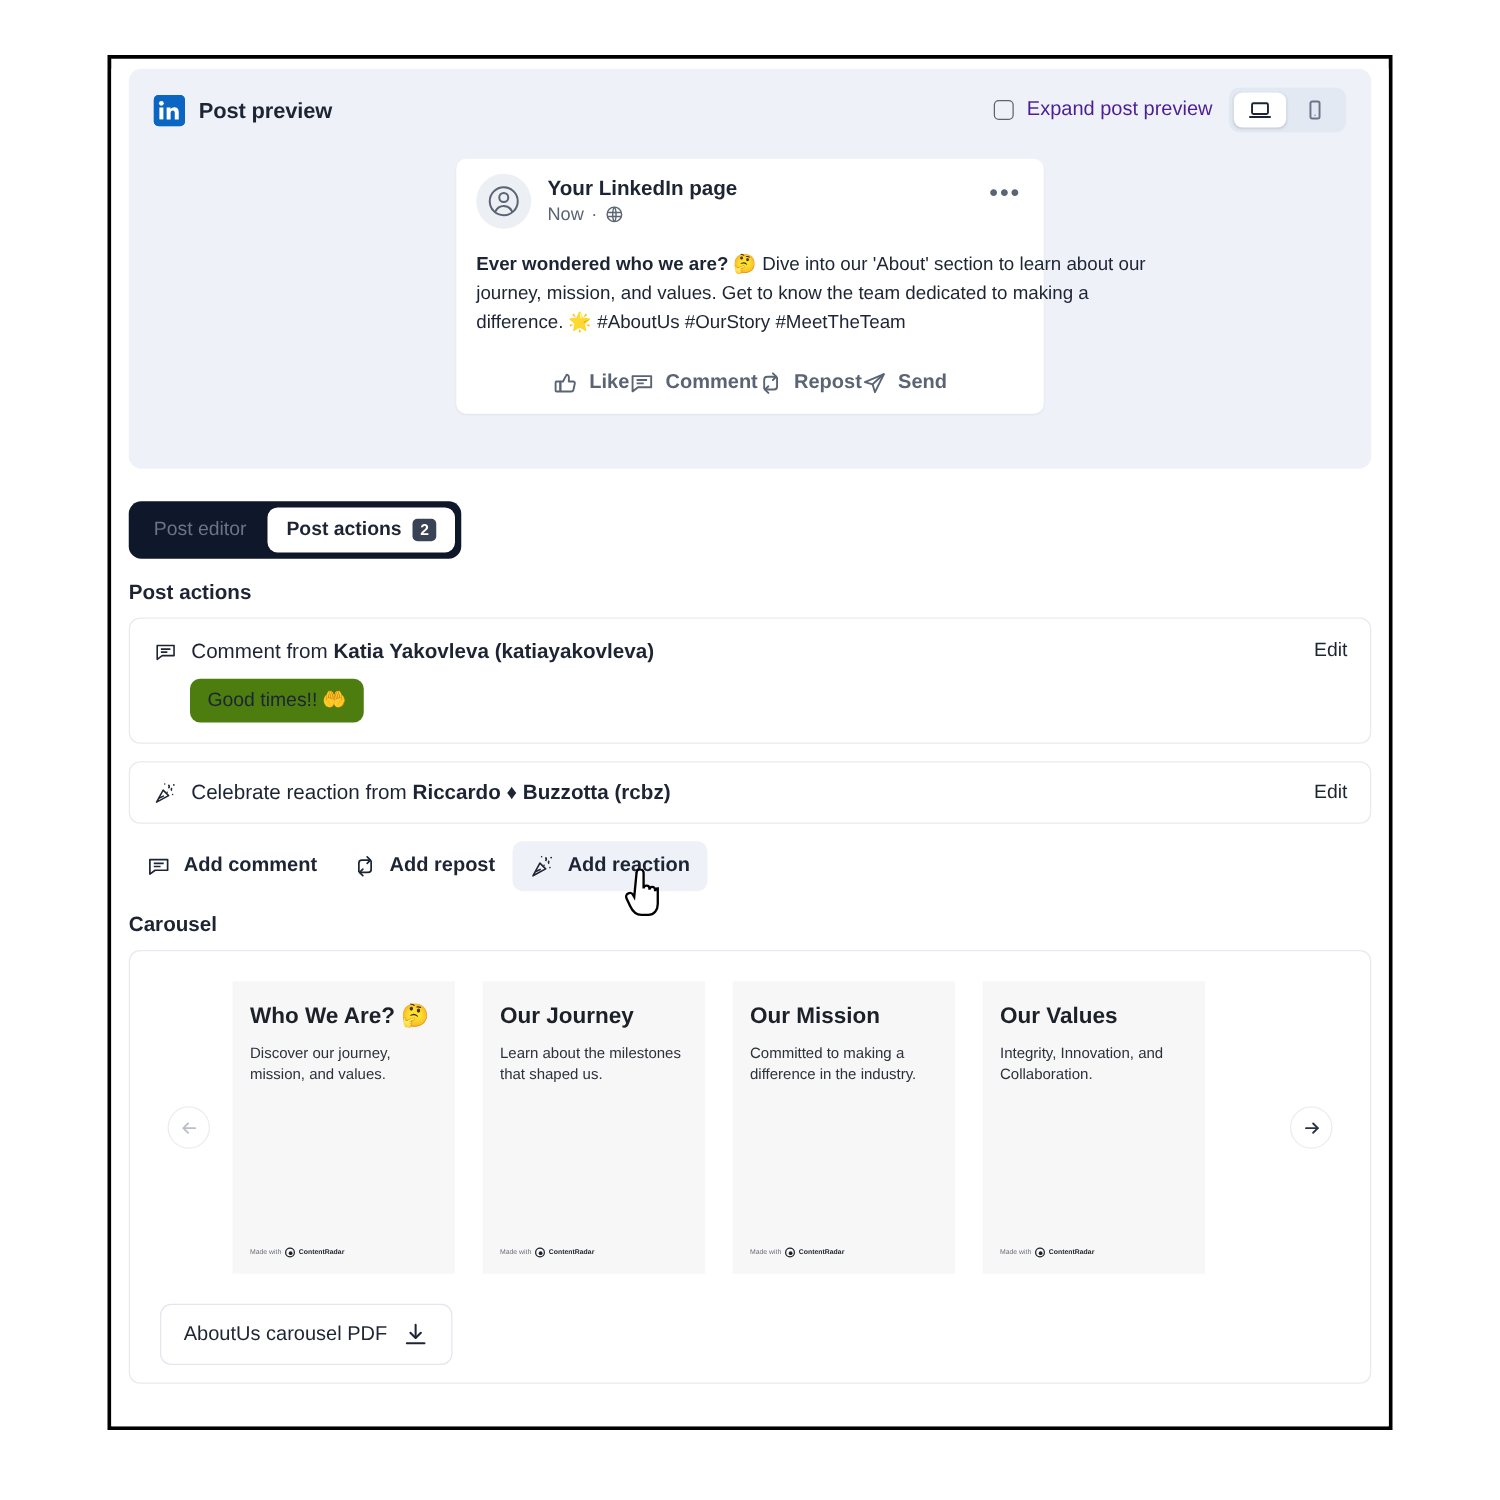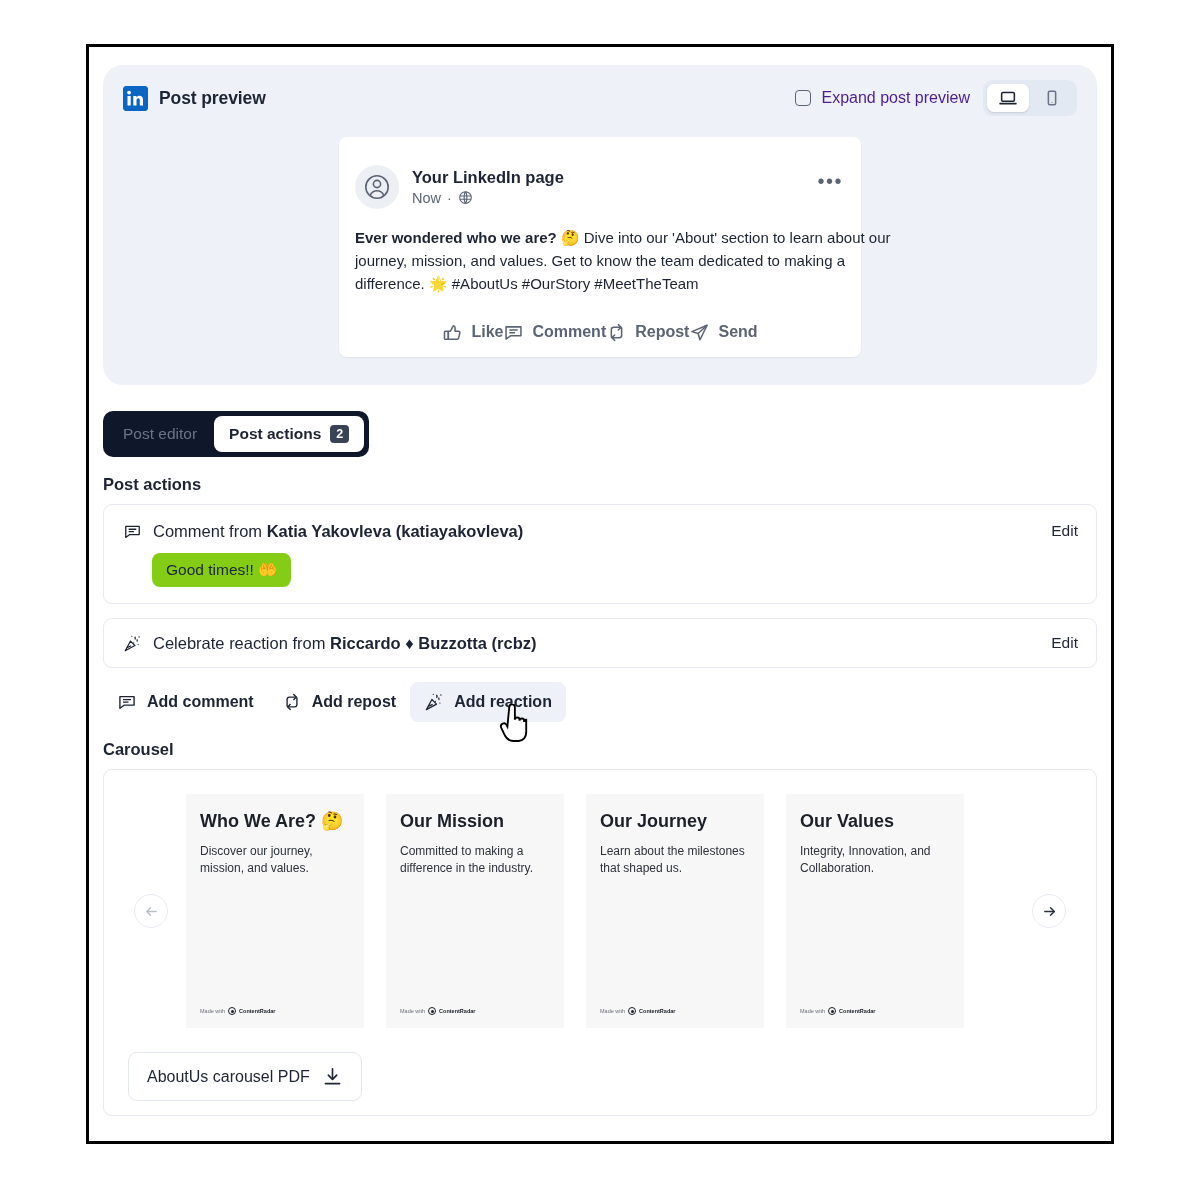--- a/index.html
+++ b/index.html
@@ -24,23 +24,23 @@
     overflow: hidden;
   }
   .app-inner {
     position: relative;
     width: 100%; height: 100%;
     background: #ffffff;
   }
 
   
   .preview-panel {
-    margin: 18px 14px 0 14px;
+    margin: 8px 14px 0 14px;
     background: #eef2f8;
-    border-radius: 20px;
+    border-radius: 10px;
     padding: 16px 18px 24px 18px;
     min-height: 320px;
   }
   .preview-head {
     display: flex; align-items: center; justify-content: space-between;
     height: 34px;
     padding: 0 2px;
   }
   .preview-head-left { display: flex; align-items: center; gap: 11px; }
   .li-logo {
@@ -74,25 +74,25 @@
   .device-btn {
     width: 42px; height: 28px;
     border-radius: 7px;
     display: flex; align-items: center; justify-content: center;
   }
   .device-btn.active { background: #ffffff; box-shadow: 0 1px 2px rgba(16,24,40,.14); }
   .device-btn svg { display:block; }
 
   
   .post-card {
-    width: 522px;
+    width: 470px;
     margin: 22px auto 0 auto;
     background: #ffffff;
     border-radius: 8px;
-    padding: 28px 16px 10px 16px;
+    padding: 12px 16px 10px 16px;
     box-shadow: 0 1px 2px rgba(16,24,40,.06);
   }
   .post-author { display: flex; align-items: flex-start; gap: 13px; position: relative; }
   .avatar {
     width: 44px; height: 44px; border-radius: 50%;
     background: #eceff4;
     display: flex; align-items: center; justify-content: center;
     flex: 0 0 auto;
   }
   .avatar svg { display:block; }
@@ -173,21 +173,21 @@
     display: flex; align-items: center; justify-content: space-between;
   }
   .action-head-left { display: flex; align-items: center; gap: 11px; }
   .action-icon { width: 20px; height: 20px; display:flex; align-items:center; justify-content:center; }
   .action-text { font-size: 16.5px; color: #1d2433; }
   .action-text b { font-weight: bold; }
   .edit-link { font-size: 15.5px; color: #1d2433; }
   .bubble {
     display: inline-block;
     margin: 12px 0 0 30px;
-    background: #84cc16;
+    background: #4d7c0f;
     border-radius: 8px;
     padding: 8px 14px;
     font-size: 15.5px; color: #1d2433;
   }
 
   
   .add-row {
     display: flex; align-items: center; 
     margin: 0 14px;
     position: relative;
@@ -481,33 +481,33 @@
           <div class="slide-body">Discover our journey, mission, and values.</div>
           <div class="slide-foot">
             <span>Made with</span>
             <span class="foot-logo">
                     <i></i>
                   </span>
             <span class="brand">ContentRadar</span>
           </div>
         </div>
         <div class="slide">
-          <div class="slide-title">Our Mission</div>
-          <div class="slide-body">Committed to making a difference in the industry.</div>
+          <div class="slide-title">Our Journey</div>
+          <div class="slide-body">Learn about the milestones that shaped us.</div>
           <div class="slide-foot">
             <span>Made with</span>
             <span class="foot-logo">
                     <i></i>
                   </span>
             <span class="brand">ContentRadar</span>
           </div>
         </div>
         <div class="slide">
-          <div class="slide-title">Our Journey</div>
-          <div class="slide-body">Learn about the milestones that shaped us.</div>
+          <div class="slide-title">Our Mission</div>
+          <div class="slide-body">Committed to making a difference in the industry.</div>
           <div class="slide-foot">
             <span>Made with</span>
             <span class="foot-logo">
                     <i></i>
                   </span>
             <span class="brand">ContentRadar</span>
           </div>
         </div>
         <div class="slide">
           <div class="slide-title">Our Values</div>

